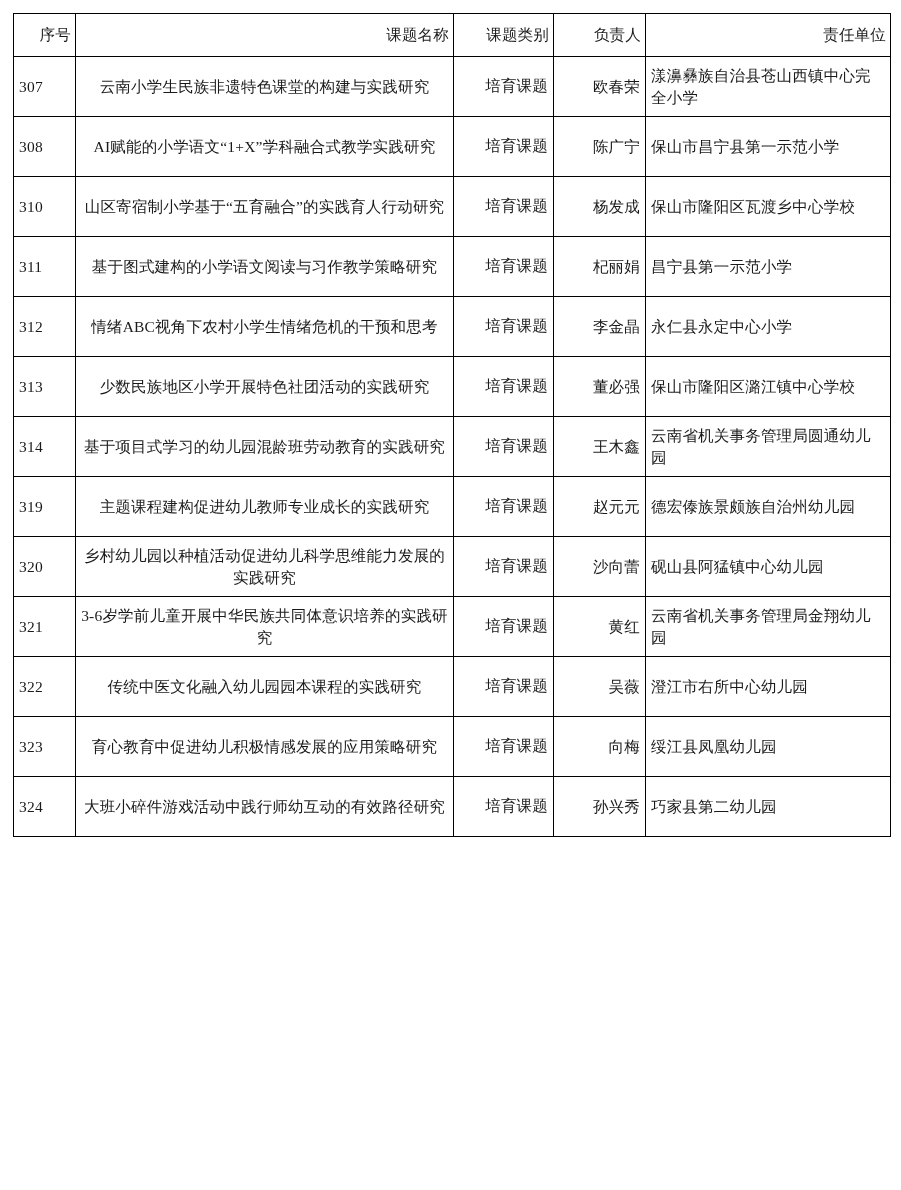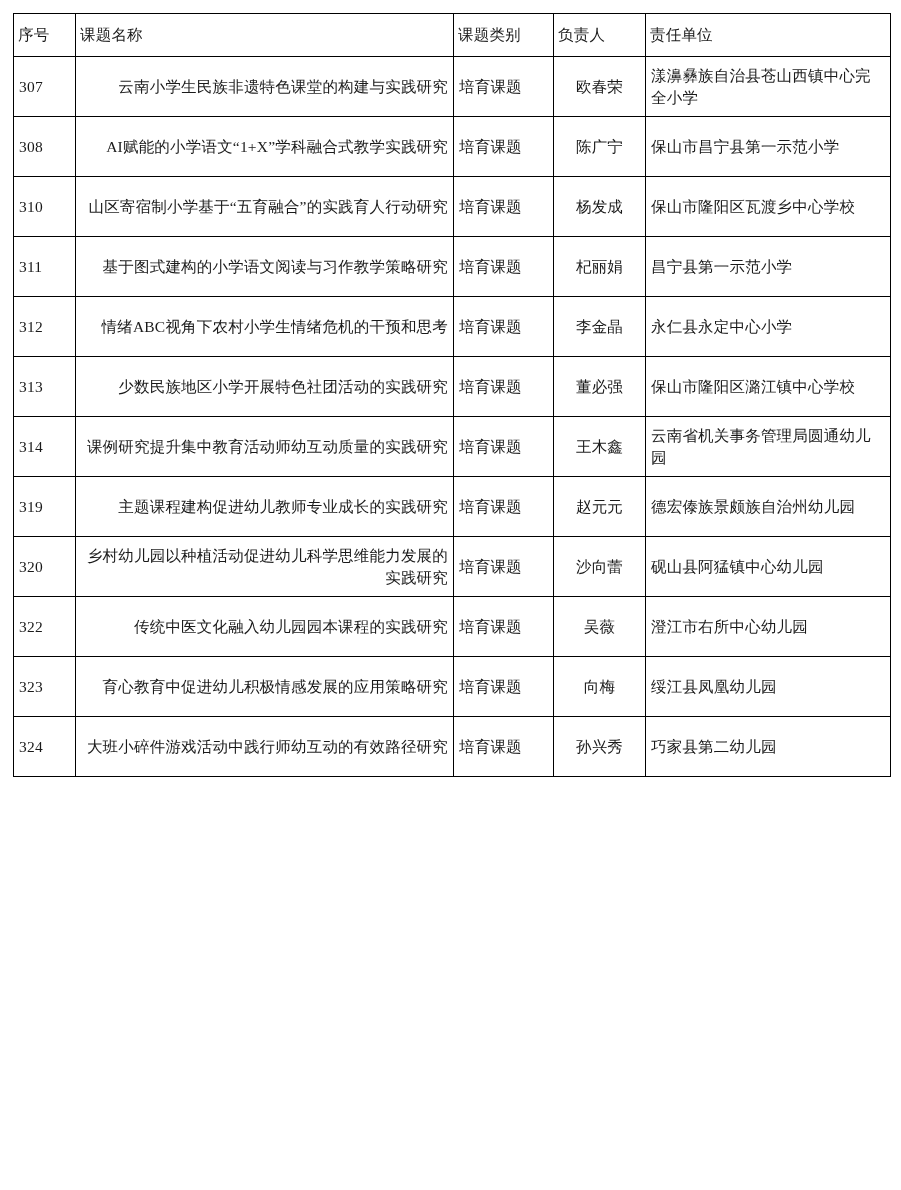--- a/index.html
+++ b/index.html
@@ -39,41 +39,42 @@
   table.grid td {
     border: 1.1px solid #000;
     vertical-align: middle;
     font-weight: normal;
     font-size: 15.5px;
     line-height: 1.42;
     padding: 3px 5px;
     letter-spacing: 0.2px;
   }
   table.grid thead th {
-    text-align: left;
+    text-align: right;
     height: 38px;
     padding: 2px 4px;
     font-size: 15.5px;
   }
   td.col-no {
     text-align: left;
     font-family: "Liberation Serif", "DejaVu Serif", serif;
     font-size: 15.5px;
     letter-spacing: 0.6px;
   }
   td.col-title {
-    text-align: right;
+    text-align: center;
     padding-left: 7px;
     padding-right: 3px;
   }
   td.col-cat {
-    text-align: left;
+    text-align: right;
+    font-family: Liberation Mono, monospace;
   }
   td.col-leader {
-    text-align: center;
+    text-align: right;
   }
   td.col-unit {
     text-align: left;
     padding-left: 7px;
     padding-right: 3px;
   }
   tbody tr { height: 60px; }
 </style>
 </head>
 <body>
@@ -134,38 +135,45 @@
         </tr>
         <tr>
           <td class="col-no">313</td>
           <td class="col-title">少数民族地区小学开展特色社团活动的实践研究</td>
           <td class="col-cat">培育课题</td>
           <td class="col-leader">董必强</td>
           <td class="col-unit">保山市隆阳区潞江镇中心学校</td>
         </tr>
         <tr>
           <td class="col-no">314</td>
-          <td class="col-title">课例研究提升集中教育活动师幼互动质量的实践研究</td>
+          <td class="col-title">基于项目式学习的幼儿园混龄班劳动教育的实践研究</td>
           <td class="col-cat">培育课题</td>
           <td class="col-leader">王木鑫</td>
           <td class="col-unit">云南省机关事务管理局圆通幼儿园</td>
         </tr>
         <tr>
           <td class="col-no">319</td>
           <td class="col-title">主题课程建构促进幼儿教师专业成长的实践研究</td>
           <td class="col-cat">培育课题</td>
           <td class="col-leader">赵元元</td>
           <td class="col-unit">德宏傣族景颇族自治州幼儿园</td>
         </tr>
         <tr>
           <td class="col-no">320</td>
           <td class="col-title">乡村幼儿园以种植活动促进幼儿科学思维能力发展的实践研究</td>
           <td class="col-cat">培育课题</td>
           <td class="col-leader">沙向蕾</td>
           <td class="col-unit">砚山县阿猛镇中心幼儿园</td>
+        </tr>
+        <tr>
+          <td class="col-no">321</td>
+          <td class="col-title">3-6岁学前儿童开展中华民族共同体意识培养的实践研究</td>
+          <td class="col-cat">培育课题</td>
+          <td class="col-leader">黄红</td>
+          <td class="col-unit">云南省机关事务管理局金翔幼儿园</td>
         </tr>
         <tr>
           <td class="col-no">322</td>
           <td class="col-title">传统中医文化融入幼儿园园本课程的实践研究</td>
           <td class="col-cat">培育课题</td>
           <td class="col-leader">吴薇</td>
           <td class="col-unit">澄江市右所中心幼儿园</td>
         </tr>
         <tr>
           <td class="col-no">323</td>

